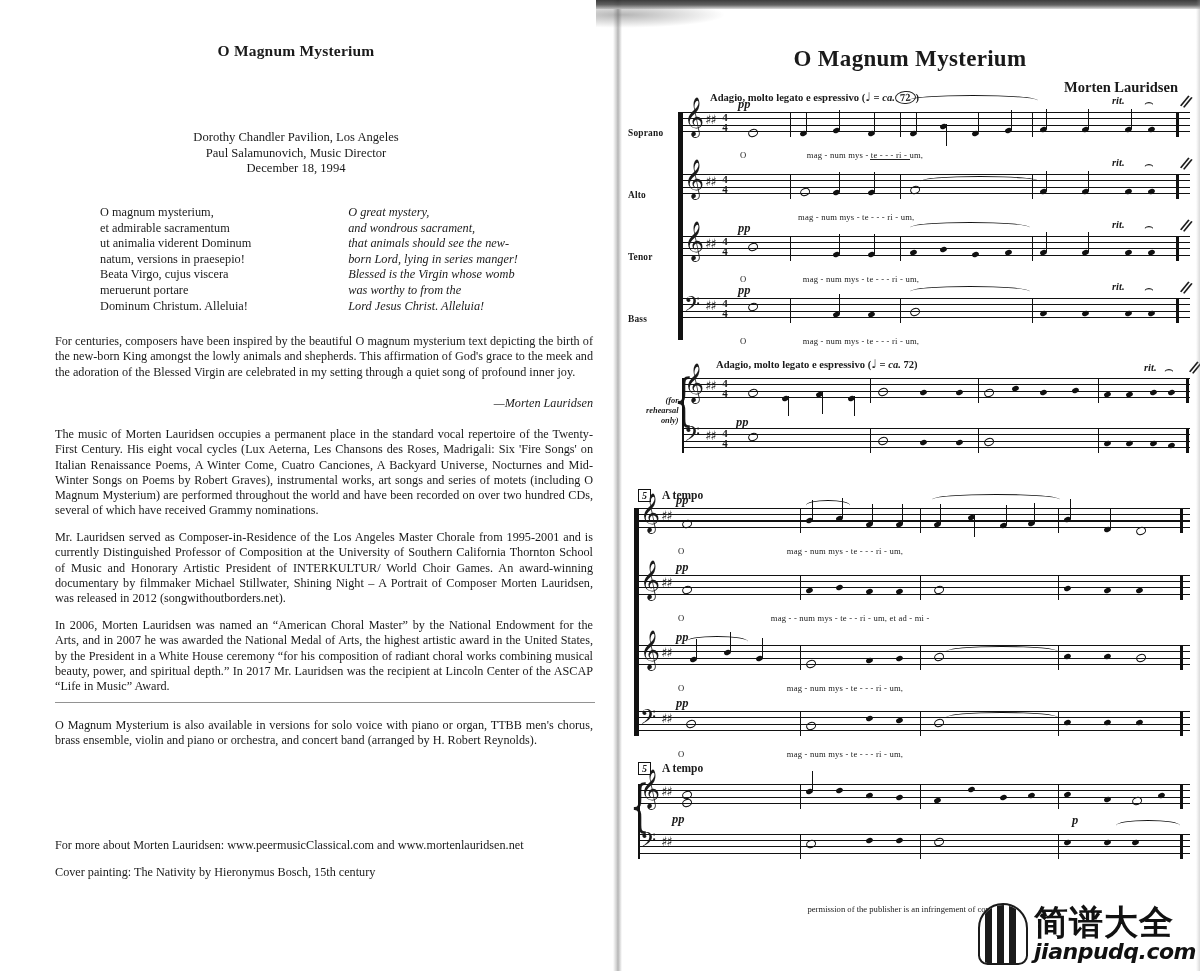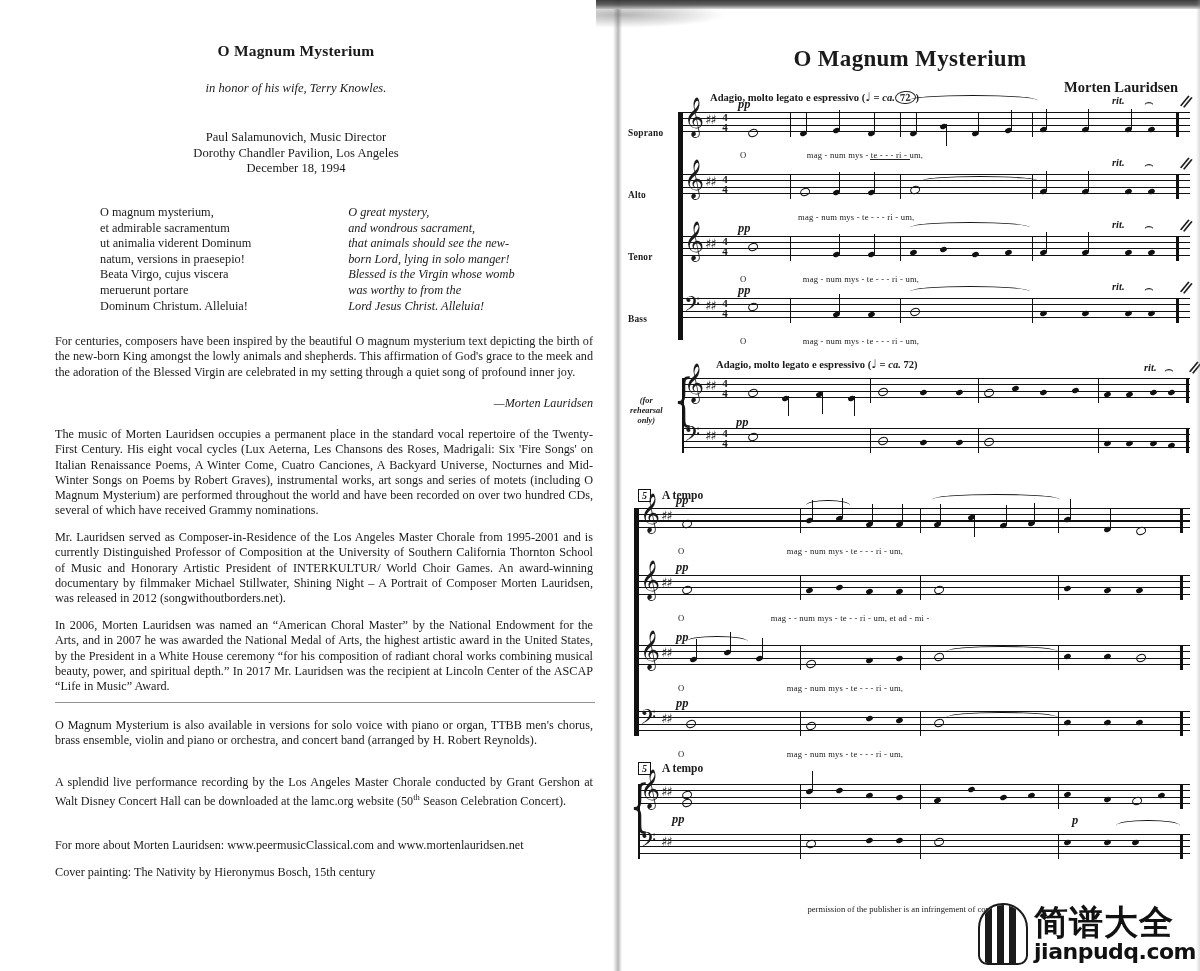--- a/index.html
+++ b/index.html
@@ -94,21 +94,21 @@
   .circle-72 {
     display: inline-block; border: 1.3px solid #222; border-radius: 50%;
     padding: 0 4px; transform: rotate(-4deg);
   }
 
   .voice-label {
     position: absolute; font-size: 9.4px; font-weight: bold; letter-spacing: .2px;
   }
   .rehearsal-label {
     position: absolute; font-size: 8.4px; font-style: italic; line-height: 10px;
-    font-weight: bold; text-align: center;
+    font-weight: bold; text-align: right; margin-left: 16px;
   }
 
   
   .staff {
     position: absolute; height: 25px;
     background: repeating-linear-gradient(
       to bottom,
       #111 0px, #111 1px,
       rgba(0,0,0,0) 1px, rgba(0,0,0,0) 6.25px);
   }
@@ -184,76 +184,74 @@
   }
   .wm-keys i {
     position: absolute; top: 0; width: 7px; height: 100%; background: #1b1b1b;
   }
   .wm-text { display: flex; flex-direction: column; line-height: 1; }
   .wm-cn {
     font-size: 34px; font-weight: bold; letter-spacing: 1px;
     font-family: "DejaVu Sans", sans-serif; color: #111;
   }
   .wm-en {
-    font-size: 22px; font-weight: bold; letter-spacing: -.5px;
+    font-size: 22px; font-weight: bold; font-style: italic; letter-spacing: -.5px;
     font-family: "DejaVu Sans", sans-serif; color: #111; margin-top: 2px;
   }
 </style>
 </head>
 <body>
 
 <div class="page">
 
   <div class="left-page">
 
     <div class="work-title">O Magnum Mysterium</div>
 
     <div class="commission">
-      <div>in honor of his wife, Terry Knowles.</div>
     </div>
 
     <div class="premiere">
+      <div>Dorothy Chandler Pavilion, Los Angeles</div>
       <div>Paul Salamunovich, Music Director</div>
-      <div>Dorothy Chandler Pavilion, Los Angeles</div>
       <div>December 18, 1994</div>
     </div>
 
     <div class="text-cols">
       <div class="col latin">
         <div>O magnum mysterium,</div>
         <div>et admirable sacramentum</div>
         <div>ut animalia viderent Dominum</div>
         <div>natum, versions in praesepio!</div>
         <div>Beata Virgo, cujus viscera</div>
         <div>meruerunt portare</div>
         <div>Dominum Christum. Alleluia!</div>
       </div>
       <div class="col english">
         <div>O great mystery,</div>
         <div>and wondrous sacrament,</div>
         <div>that animals should see the new-</div>
-        <div>born Lord, lying in solo manger!</div>
+        <div>born Lord, lying in series manger!</div>
         <div>Blessed is the Virgin whose womb</div>
         <div>was worthy to from the</div>
         <div>Lord Jesus Christ. Alleluia!</div>
       </div>
     </div>
 
     <div class="para" style="top:334px;">For centuries, composers have been inspired by the beautiful O magnum mysterium text depicting the birth of the new-born King amongst the lowly animals and shepherds. This affirmation of God's grace to the meek and the adoration of the Blessed Virgin are celebrated in my setting through a quiet song of profound inner joy.</div>
     <div class="sig" style="top:396px;">—Morten Lauridsen</div>
 
     <div class="para" style="top:427px;">The music of Morten Lauridsen occupies a permanent place in the standard vocal repertoire of the Twenty-First Century.  His eight vocal cycles (Lux Aeterna, Les Chansons des Roses, Madrigali: Six 'Fire Songs' on Italian Renaissance Poems, A Winter Come, Cuatro Canciones, A Backyard Universe, Nocturnes and Mid-Winter Songs on Poems by Robert Graves), instrumental works, art songs and series of motets (including O Magnum Mysterium) are performed throughout the world and have been recorded on over two hundred CDs, several of which have received Grammy nominations.</div>
     <div class="para" style="top:530px;">Mr. Lauridsen served as Composer-in-Residence of the Los Angeles Master Chorale from 1995-2001 and is currently Distinguished Professor of Composition at the University of Southern California Thornton School of Music and Honorary Artistic President of INTERKULTUR/ World Choir Games. An award-winning documentary by filmmaker Michael Stillwater, Shining Night – A Portrait of Composer Morten Lauridsen, was released in 2012 (songwithoutborders.net).</div>
     <div class="para" style="top:618px;">In 2006, Morten Lauridsen was named an “American Choral Master” by the National Endowment for the Arts, and in 2007 he was awarded the National Medal of Arts, the highest artistic award in the United States, by the President in a White House ceremony “for his composition of radiant choral works combining musical beauty, power, and spiritual depth.” In 2017 Mr. Lauridsen was the recipient at Lincoln Center of the ASCAP “Life in Music” Award.</div>
 
     <div class="hrule" style="top:702px;"></div>
 
     <div class="para" style="top:718px;">O Magnum Mysterium is also available in versions for solo voice with piano or organ, TTBB men's chorus, brass ensemble, violin and piano or orchestra, and concert band (arranged by H. Robert Reynolds).</div>
 
-    <div class="para" style="top:775px;"><span>A splendid live performance recording by the Los Angeles Master Chorale conducted by Grant Gershon at Walt Disney Concert Hall can be downloaded at the lamc.org website (50</span><sup class="ord">th</sup><span> Season Celebration Concert).</span></div>
 
     <div class="para" style="top:838px;">For more about Morten Lauridsen:  www.peermusicClassical.com and www.mortenlauridsen.net</div>
     <div class="para" style="top:865px;">Cover painting: The Nativity by Hieronymus Bosch, 15th century</div>
   </div>
 
   <div class="score-page">
 
     <div class="score-title">O Magnum Mysterium</div>
     <div class="composer">Morten Lauridsen</div>
 

